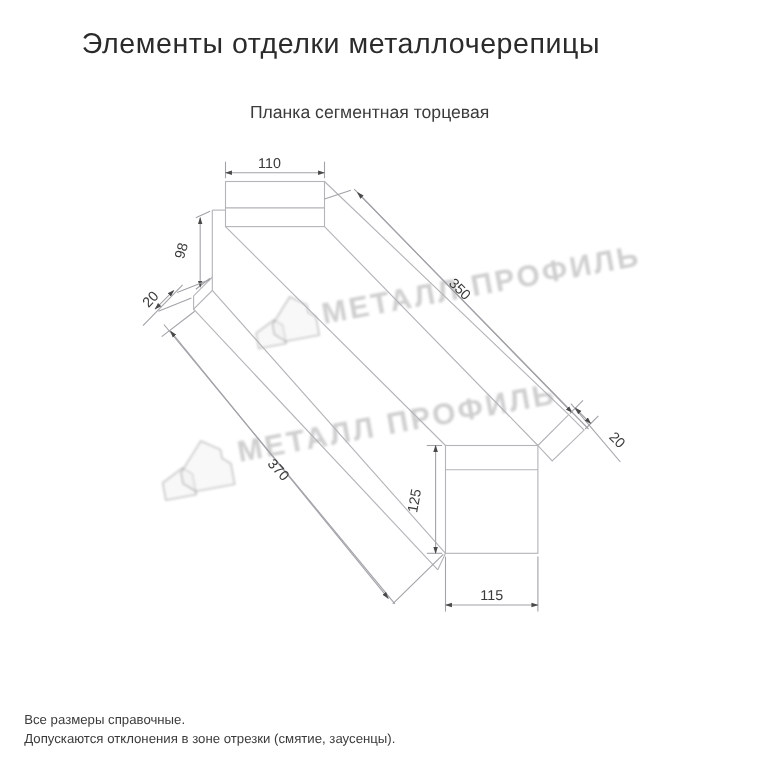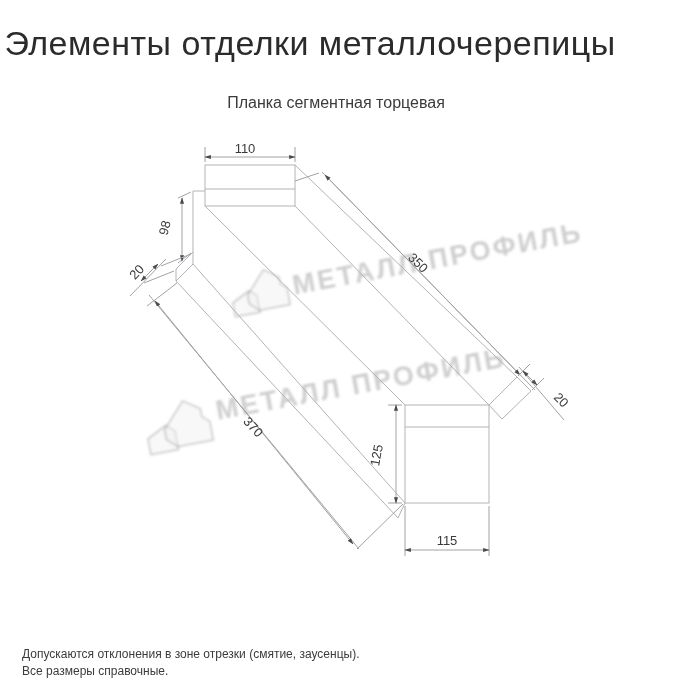--- a/index.html
+++ b/index.html
@@ -1,17 +1,17 @@
 <!DOCTYPE html>
 <html><head>
 <meta charset="utf-8">
 <style>
   html,body{margin:0;padding:0;background:#fff;width:700px;height:700px;overflow:hidden;}
   #page{position:relative;width:700px;height:700px;background:#ffffff;font-family:"Liberation Sans",sans-serif;}
-  .title{position:absolute;left:0;top:24px;width:620px;text-align:center;font-size:34px;color:#2b2b2b;letter-spacing:0.5px;}
+  .title{position:absolute;left:0;top:24px;width:620px;text-align:center;font-size:26px;color:#2b2b2b;letter-spacing:0.5px;}
   .subtitle{position:absolute;left:0;top:94px;width:672px;text-align:center;font-size:16px;color:#3b3b3b;line-height:18px;}
   .footer{position:absolute;left:22px;top:646px;font-size:12px;color:#3b3b3b;line-height:17px;}
   svg{position:absolute;left:0;top:0;}
   .partline{stroke:#b3b3b8;stroke-width:1;fill:none;}
   .dimline{stroke:#a2a2a8;stroke-width:1;fill:none;}
   .dimtext{fill:#3a3a3a;font-size:13px;font-family:"Liberation Sans",sans-serif;}
   .wmtext{fill:rgba(128,128,128,0.38);font-size:27px;font-weight:bold;letter-spacing:2.5px;font-family:"Liberation Sans",sans-serif;}
   .wmshape{stroke:rgba(128,128,128,0.45);stroke-width:1.5;fill:rgba(240,240,240,0.45);}
 </style>
 </head>
@@ -117,17 +117,17 @@
       <text class="dimtext" transform="translate(140,275) rotate(-47)" text-anchor="middle">20</text>
       <text class="dimtext" transform="translate(415,266) rotate(44)" text-anchor="middle">350</text>
       <text class="dimtext" transform="translate(250,430) rotate(47)" text-anchor="middle">370</text>
       <text class="dimtext" transform="translate(558,403) rotate(45)" text-anchor="middle">20</text>
       <text class="dimtext" transform="translate(381,456) rotate(-80)" text-anchor="middle">125</text>
       <text class="dimtext" x="447" y="545" text-anchor="middle">115</text>
     </g>
   </svg>
 
   <div class="footer">
+    <div>Все размеры справочные.</div>
     <div>Допускаются отклонения в зоне отрезки (смятие, заусенцы).</div>
-    <div>Все размеры справочные.</div>
   </div>
 
 </div>
 
 </body></html>

